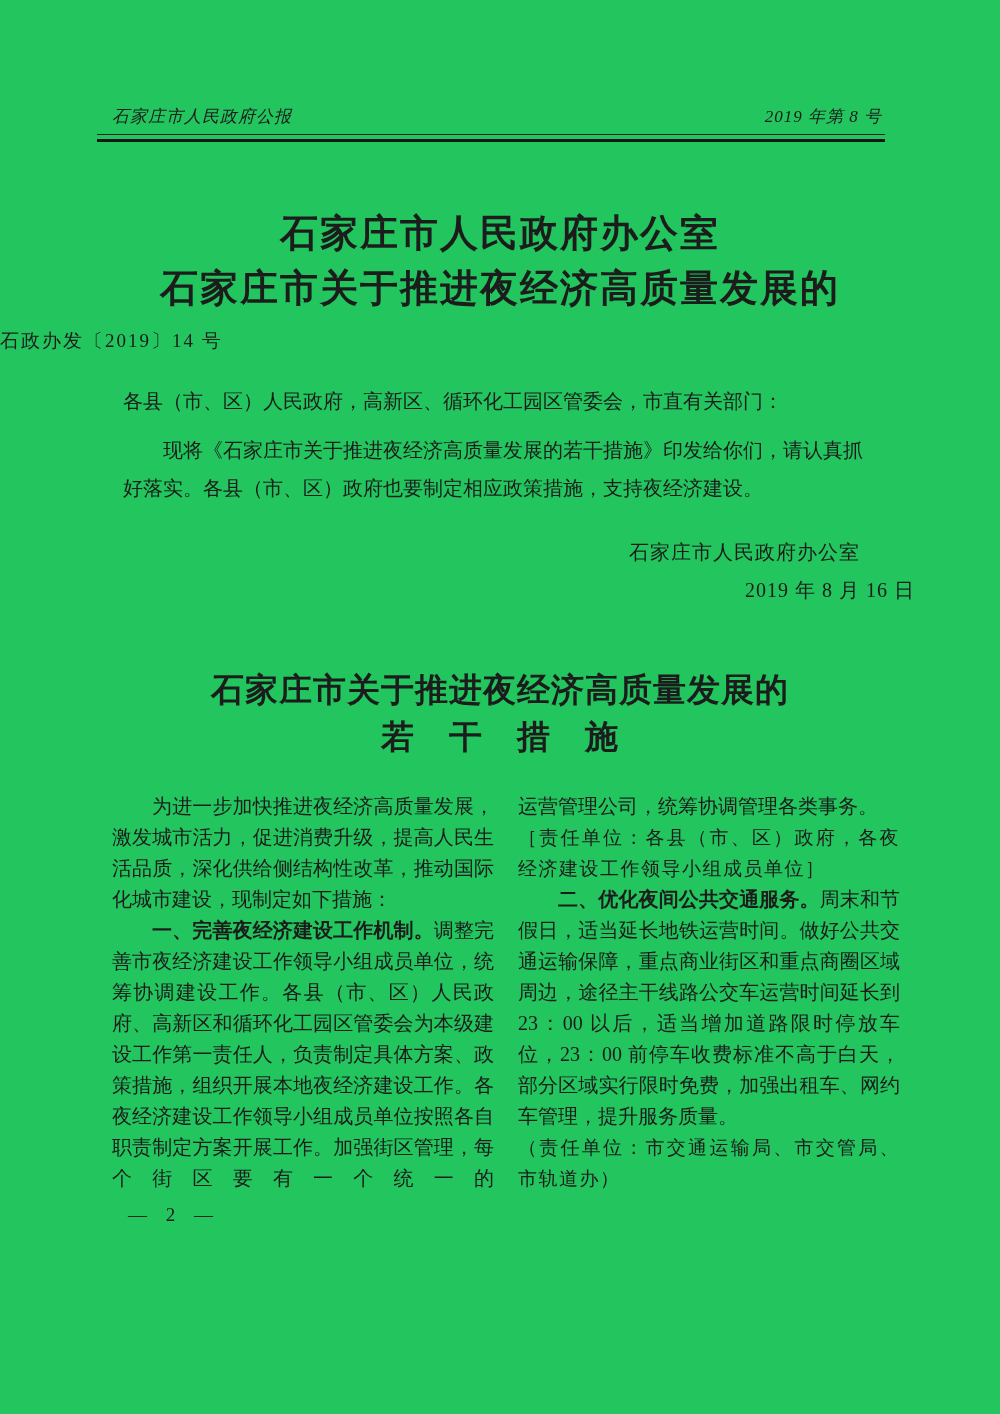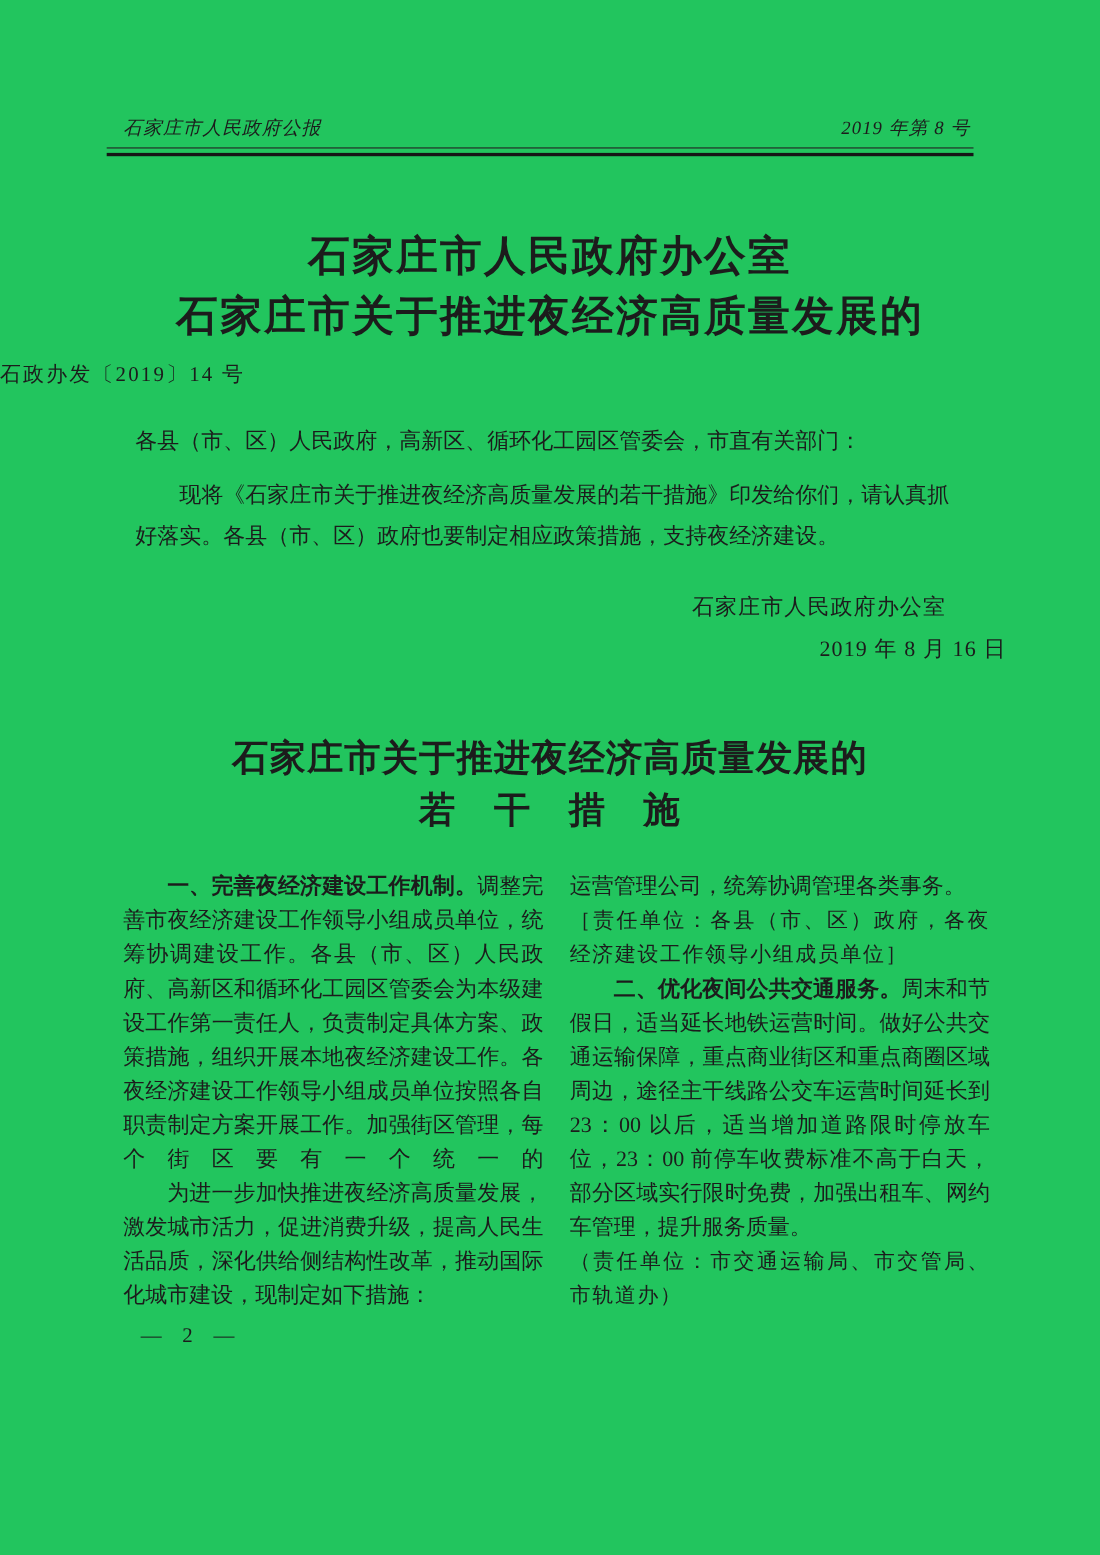--- a/index.html
+++ b/index.html
@@ -115,22 +115,22 @@
     <div class="sign-date">2019 年 8 月 16 日</div>
   </div>
 
   <h2 class="measures-title">
     <span>石家庄市关于推进夜经济高质量发展的</span>
     <span>若　干　措　施</span>
   </h2>
 
   <div class="columns">
     <div class="col">
+      <p class="indent">为进一步加快推进夜经济高质量发展，激发城市活力，促进消费升级，提高人民生活品质，深化供给侧结构性改革，推动国际化城市建设，现制定如下措施：</p>
       <p class="indent cont"><span class="heading">一、完善夜经济建设工作机制。</span><span>调整完善市夜经济建设工作领导小组成员单位，统筹协调建设工作。各县（市、区）人民政府、高新区和循环化工园区管委会为本级建设工作第一责任人，负责制定具体方案、政策措施，组织开展本地夜经济建设工作。各夜经济建设工作领导小组成员单位按照各自职责制定方案开展工作。加强街区管理，每个街区要有一个统一的</span></p>
-      <p class="indent">为进一步加快推进夜经济高质量发展，激发城市活力，促进消费升级，提高人民生活品质，深化供给侧结构性改革，推动国际化城市建设，现制定如下措施：</p>
     </div>
     <div class="col">
       <p>运营管理公司，统筹协调管理各类事务。</p>
       <p class="kaiti">［责任单位：各县（市、区）政府，各夜经济建设工作领导小组成员单位］</p>
       <p class="indent"><span class="heading">二、优化夜间公共交通服务。</span><span>周末和节假日，适当延长地铁运营时间。做好公共交通运输保障，重点商业街区和重点商圈区域周边，途径主干线路公交车运营时间延长到 23：00 以后，适当增加道路限时停放车位，23：00 前停车收费标准不高于白天，部分区域实行限时免费，加强出租车、网约车管理，提升服务质量。</span></p>
       <p class="kaiti">（责任单位：市交通运输局、市交管局、市轨道办）</p>
     </div>
   </div>
 
   <footer class="page-footer">

